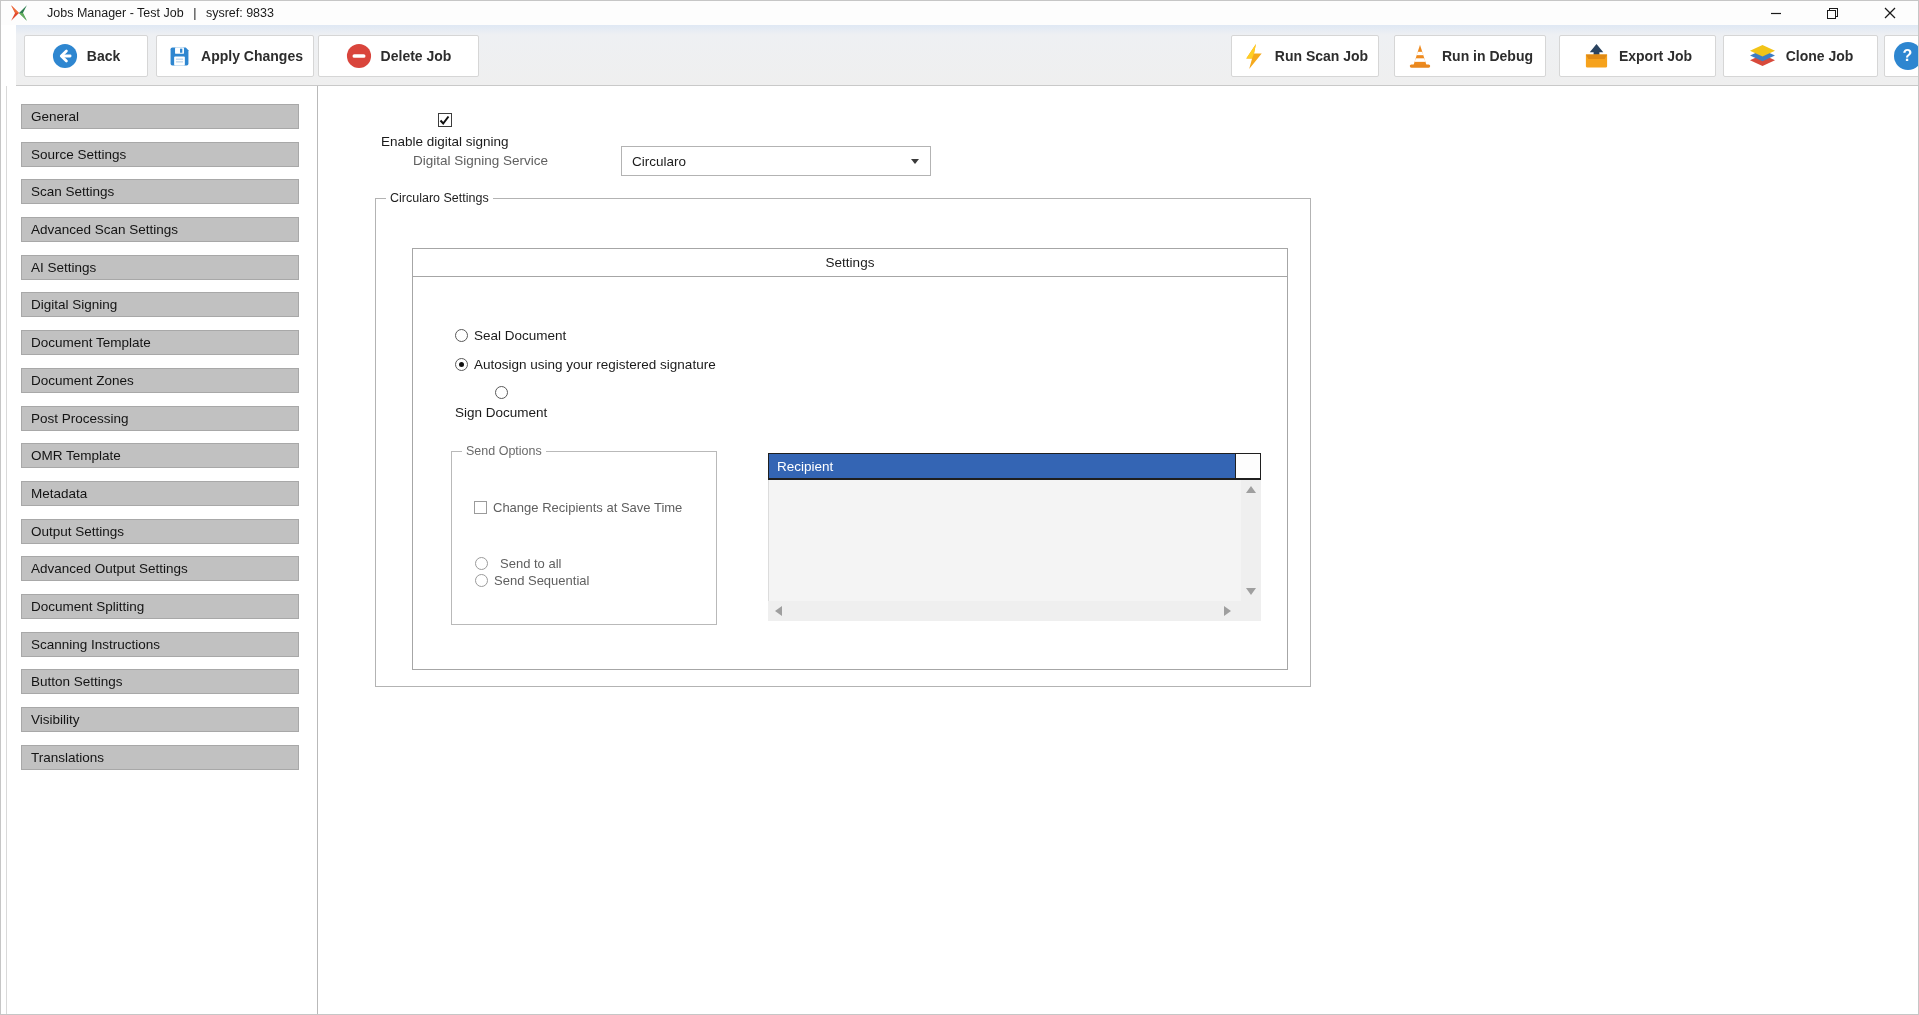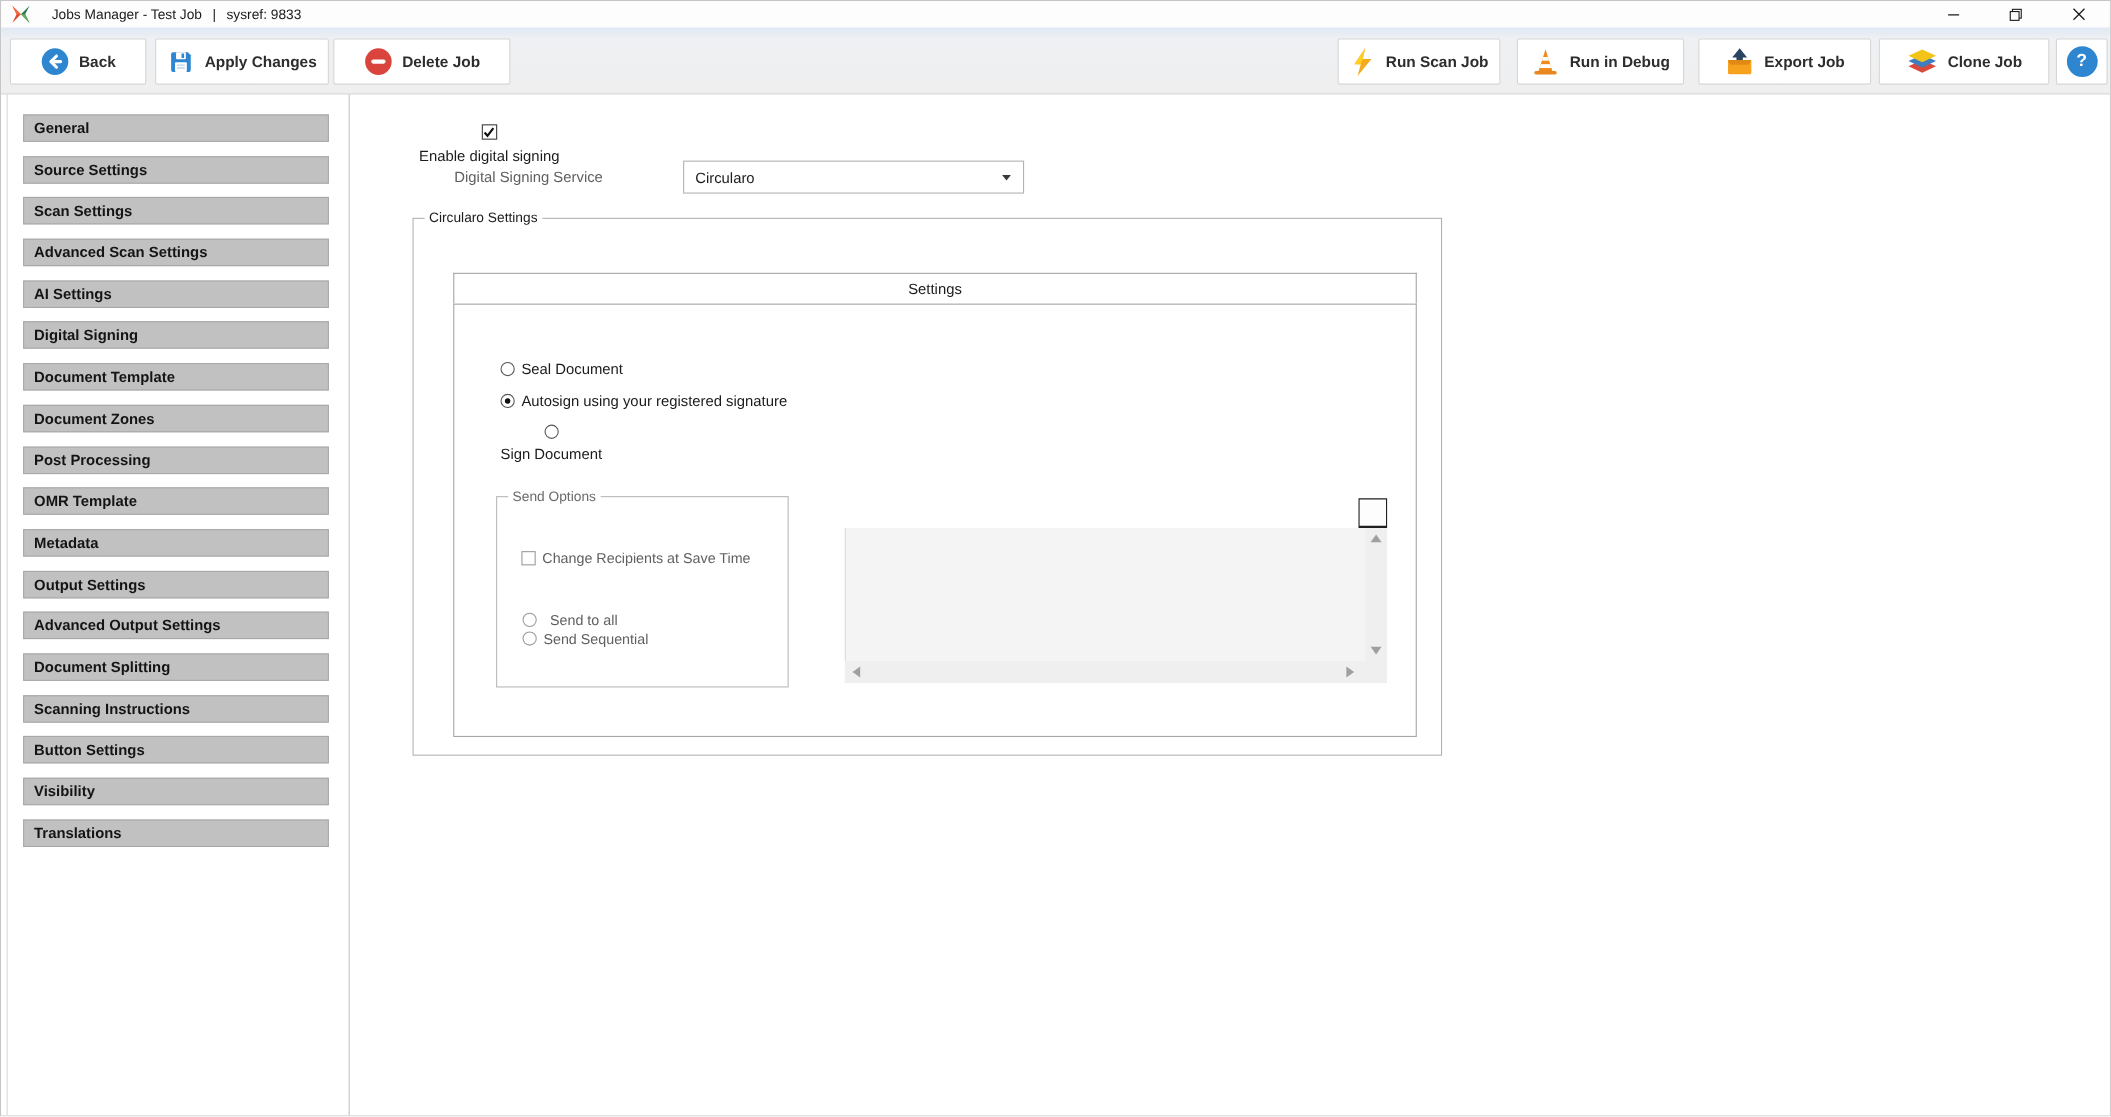--- a/index.html
+++ b/index.html
@@ -11,34 +11,34 @@
   .titlebar{ position:absolute; left:0; top:0; right:0; height:24px; background:#fdfdfd;
              display:flex; align-items:center; }
   .app-icon{ position:absolute; left:8px; top:2px; width:20px; height:20px; }
   .title-text{ position:absolute; left:46px; top:0; height:24px; line-height:24px;
                font-size:12.5px; color:#1a1a1a; white-space:nowrap; }
   .title-text span{ margin-right:6px; }
   .win-controls{ position:absolute; right:0; top:0; height:24px; display:flex; }
   .win-btn{ width:57px; height:24px; display:flex; align-items:center; justify-content:center; }
 
   
-  .toolbar{ position:absolute; left:0; top:24px; right:0; height:61px;
+  .toolbar{ position:absolute; left:15px; top:24px; right:0; height:61px;
             background:linear-gradient(to bottom,#dfe8f4 0px,#eef0f3 10px,#efefef 100%);
             border-bottom:1px solid #c9c9c9; }
   .tbtn{ position:absolute; top:10px; height:42px; background:#ffffff; border:1px solid #d6d6d6;
          border-radius:2px; display:flex; align-items:center; justify-content:center; gap:9px;
          font-size:14px; font-weight:600; color:#2d2d2d; white-space:nowrap; }
   .tbtn svg{ flex:0 0 auto; }
   .help-circle{ width:28px; height:28px; border-radius:50%; background:#2e86d0; color:#fff;
                 font-size:16px; font-weight:700; display:flex; align-items:center; justify-content:center; }
   .sidebar{ position:absolute; left:0; top:85px; bottom:0; width:317px; background:#fff;
             border-right:1px solid #b9b9b9; }
   .sidebar::before{ content:""; position:absolute; left:5px; top:0; bottom:0; width:1px; background:#d9d9d9; }
   .nav-item{ margin-left:20px; width:278px; height:25px; margin-bottom:12.7px;
-             background:#c1c1c1; border:1px solid #a8a8a8; font-weight:700; font-size:13.5px;
+             background:#c1c1c1; border:1px solid #a8a8a8; font-weight:400; font-size:13.5px;
              color:#141414; line-height:23px; padding-left:9px; }
   .nav-item:first-child{ margin-top:18px; }
 
   
   .main{ position:absolute; left:317px; top:85px; right:0; bottom:0; background:#fff; font-size:13.5px; color:#1b1b1b; }
 
   .chk-row{ position:absolute; left:63px; top:27px; display:flex; align-items:center; gap:7px;flex-direction:column; }
   .chk{ width:14px; height:14px; background:#fff; border:1px solid #3c3c3c; display:flex;
         align-items:center; justify-content:center; }
   .chk svg{ display:block; }
@@ -292,20 +292,23 @@
             <span class="dis-label" style="font-size:13px;">Send to all</span>
           </div>
 
           <div class="radio-row" style="left:23px;top:121px;">
             <span class="radio dis"></span>
             <span class="dis-label" style="font-size:13px;">Send Sequential</span>
           </div>
         </div>
 
         <div class="grid">
+          <div class="grid-header">
+            <span>Recipient</span>
+          </div>
           <div class="grid-header-stub"></div>
           <div class="grid-body"></div>
           <div class="vscroll">
             <span class="tri-up-s"></span>
             <span class="tri-down-s"></span>
           </div>
           <div class="hscroll">
             <span class="tri-left-s"></span>
             <span class="tri-right-s"></span>
           </div>

